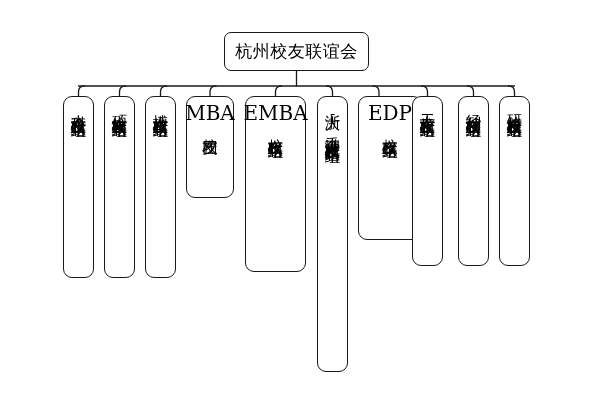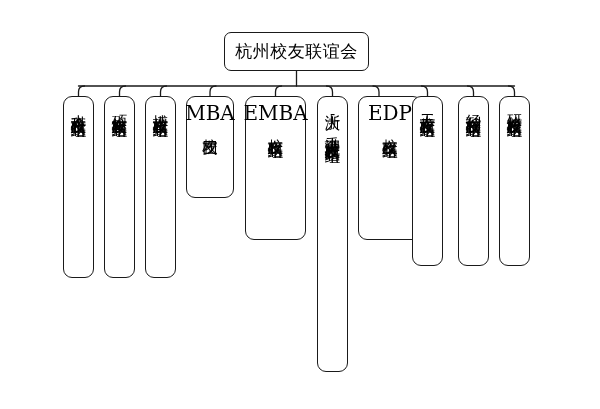--- a/index.html
+++ b/index.html
@@ -97,21 +97,21 @@
       <div class="node node-child" style="left: 104px; top: 96px; width: 31px; height: 182px; border-color: rgb(26, 26, 26);">
         <span class="vert-label" style="color: rgb(0, 0, 0);">硕士校友联络组</span>
       </div>
       <div class="node node-child" style="left: 145px; top: 96px; width: 31px; height: 182px; border-color: rgb(26, 26, 26);">
         <span class="vert-label" style="color: rgb(0, 0, 0);">博士校友联络组</span>
       </div>
       <div class="node node-child" style="left: 186px; top: 96px; width: 48px; height: 102px; border-color: rgb(26, 26, 26);">
         <span class="latin-label" style="color: rgb(0, 0, 0);">MBA</span>
         <span class="vert-label" style="color: rgb(0, 0, 0);">校友团</span>
       </div>
-      <div class="node node-child" style="left: 245px; top: 96px; width: 61px; height: 144px; border-color: rgb(26, 26, 26);">
+      <div class="node node-child" style="left: 245px; top: 96px; width: 61px; height: 176px; border-color: rgb(26, 26, 26);">
         <span class="latin-label" style="color: rgb(0, 0, 0);">EMBA</span>
         <span class="vert-label" style="color: rgb(0, 0, 0);">校友联络组</span>
       </div>
       <div class="node node-child" style="left: 317px; top: 96px; width: 31px; height: 276px; border-color: rgb(26, 26, 26);">
         <span class="vert-label" style="color: rgb(0, 0, 0);">浙大‐香港理大校友联络组</span>
       </div>
       <div class="node node-child" style="left: 358px; top: 96px; width: 64px; height: 144px; border-color: rgb(26, 26, 26);">
         <span class="latin-label" style="color: rgb(0, 0, 0);">EDP</span>
         <span class="vert-label" style="color: rgb(0, 0, 0);">校友联络组</span>
       </div>

